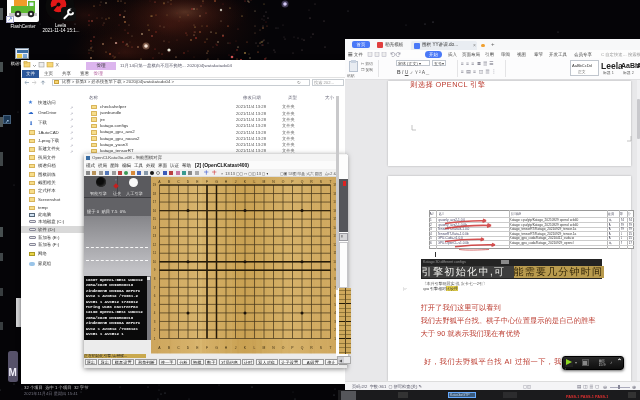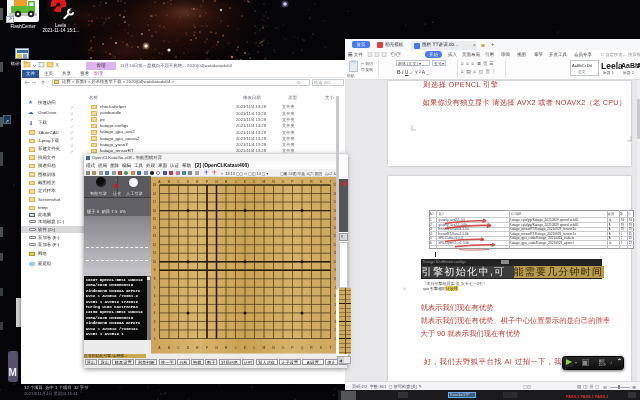--- a/index.html
+++ b/index.html
@@ -614,22 +614,21 @@
         <div class="ab t" style="left:227px;top:4.5px;font-size:4px;color:#333">AaBbCcDd</div>
         <div class="ab t" style="left:233px;top:10.5px;font-size:3.8px;color:#666">正文</div>
         <div class="ab t" style="left:256px;top:2.5px;font-size:8.5px;color:#222;font-weight:bold">Leela</div>
         <div class="ab t" style="left:258px;top:12px;font-size:3.8px;color:#666">标题 1</div>
         <div class="ab t" style="left:276px;top:3.5px;font-size:7px;color:#222;font-weight:bold">AaBhI</div>
         <div class="ab t" style="left:278px;top:12px;font-size:3.8px;color:#666">标题 2</div>
         <div class="ab t" style="left:291.5px;top:3.5px;font-size:7px;color:#222;font-weight:bold">Aa</div>
       </div>
       <div class="ab" style="left:43px;top:42.5px;width:243px;height:85px;background:#fff;box-shadow:0 0 2px rgba(0,0,0,.25)"></div>
       <div class="ab" style="left:43px;top:137.5px;width:243px;height:205px;background:#fff;box-shadow:0 0 2px rgba(0,0,0,.25)"></div>
-      <div class="ab t" style="left:78px;top:41.8px;font-size:7.3px;color:#bb3a2e;letter-spacing:.4px">则选择 OPENCL 引擎</div>
-      <div class="ab t" style="left:77.5px;top:59.5px;font-size:7.3px;color:#bb3a2e;letter-spacing:.2px">如果你没有独立显卡 请选择 AVX2 或者 NOAVX2（老 CPU）</div>
+      <div class="ab t" style="left:65px;top:41.8px;font-size:7.3px;color:#bb3a2e;letter-spacing:.4px">则选择 OPENCL 引擎</div>
       <svg class="ab" style="left:66px;top:86px" width="2  24" height="10">
         <path d="M1 0 v5 h4" stroke="#aaa" fill="none" stroke-width=".7"></path>
       </svg>
       <svg class="ab" style="left:278px;top:97px" width="10" height="10">
         <path d="M8 0 v5 h-4" stroke="#aaa" fill="none" stroke-width=".7"></path>
       </svg>
       <div class="ab" style="left:90px;top:213.5px;width:.6px;height:5px;background:#333"></div>
       <div class="ab" style="left:83.5px;top:171.5px;width:205.5px;height:39.3px;background:#fff;border:.6px solid #999"></div>
       <div class="ab" style="left:91.0px;top:171.5px;width:.5px;height:39.3px;background:#bbb"></div>
       <div class="ab" style="left:163.5px;top:171.5px;width:.5px;height:39.3px;background:#bbb"></div>
@@ -693,22 +692,22 @@
         <path d="M30 39.5 c8 1 20 .5 30 0" stroke="#c33" stroke-width="1" fill="none" opacity=".7"></path>
       </svg>
       <div class="ab" style="left:76px;top:220.5px;width:180.5px;height:20px;background:#232323"></div>
       <div class="ab t" style="left:78px;top:221.5px;font-size:3.6px;color:#9a9a9a">Katago 30 different configs</div>
       <div class="ab" style="left:156px;top:221.5px;width:8px;height:3.5px;background:#8a8a8a"></div>
       <div class="ab t" style="left:76.5px;top:227px;width:92px;height:12px;background:#3d3d3d;color:#f2f2ee;font-size:10px;line-height:12px;letter-spacing:1.4px">引擎初始化中,可</div>
       <div class="ab t" style="left:168.5px;top:227px;width:90.5px;height:12px;background:#b99b4e;color:#33260a;font-size:10px;line-height:12px;letter-spacing:1.2px">能需要几分钟时间</div>
       <div class="ab t" style="left:77.5px;top:242px;font-size:4px;color:#555">〔本升引擎现照实:浅 次卡七一2引〕</div>
       <div class="ab t" style="left:58px;top:247.5px;font-size:4px;color:#888">▷·</div>
       <div class="ab t" style="left:77.5px;top:247.5px;font-size:4px;color:#333">cpu 引擎相对<span style="background:#e8d44c">比较慢</span></div>
-      <div class="ab t" style="left:75.5px;top:264.5px;font-size:7.3px;color:#bb3a2e">就表示我们现在有优势</div>
-      <div class="ab t" style="left:75.5px;top:277.5px;font-size:7.3px;color:#bb3a2e">就表示我们现在有优势。棋子中心位置显示的是自己的胜率</div>
+      <div class="ab t" style="left:75.5px;top:264.5px;font-size:7.3px;color:#bb3a2e">打开了我们这里可以看到</div>
+      <div class="ab t" style="left:75.5px;top:277.5px;font-size:7.3px;color:#bb3a2e">我们去野狐平台找。棋子中心位置显示的是自己的胜率</div>
       <div class="ab t" style="left:75.5px;top:290.5px;font-size:7.3px;color:#bb3a2e">大于 90 就表示我们现在有优势</div>
       <div class="ab t" style="left:79px;top:318px;width:216px;font-size:7.3px;color:#bb3a2e;letter-spacing:.5px">好，我们去野狐平台找 AI 过招一下，我们主要看一下棋力</div>
       <div class="ab" style="left:291.5px;top:41.5px;width:3.5px;height:301px;background:#f0f0f2"></div>
       <div class="ab" style="left:292px;top:60px;width:2.5px;height:40px;background:#c8c8cc;border-radius:1px"></div>
       <div class="ab" style="left:0;top:342.5px;width:295px;height:9px;background:#f4f4f6;border-top:1px solid #ddd">
         <div class="ab t" style="left:7px;top:2px;font-size:4.2px;color:#556">页码:2/2&nbsp;&nbsp;字数:361&nbsp;&nbsp;▢ 拼写检查(关)&nbsp;✎</div>
         <div class="ab t" style="left:178px;top:2px;font-size:4.2px;color:#667">▢◫</div>
         <div class="ab t" style="left:232px;top:1.5px;font-size:4.6px;color:#667;letter-spacing:2px">▤◫▒▢</div>
         <div class="ab t" style="left:258px;top:1.5px;font-size:5px;color:#667">⊖</div>
         <div class="ab" style="left:265px;top:4.5px;width:20px;height:.8px;background:#aab"></div>

